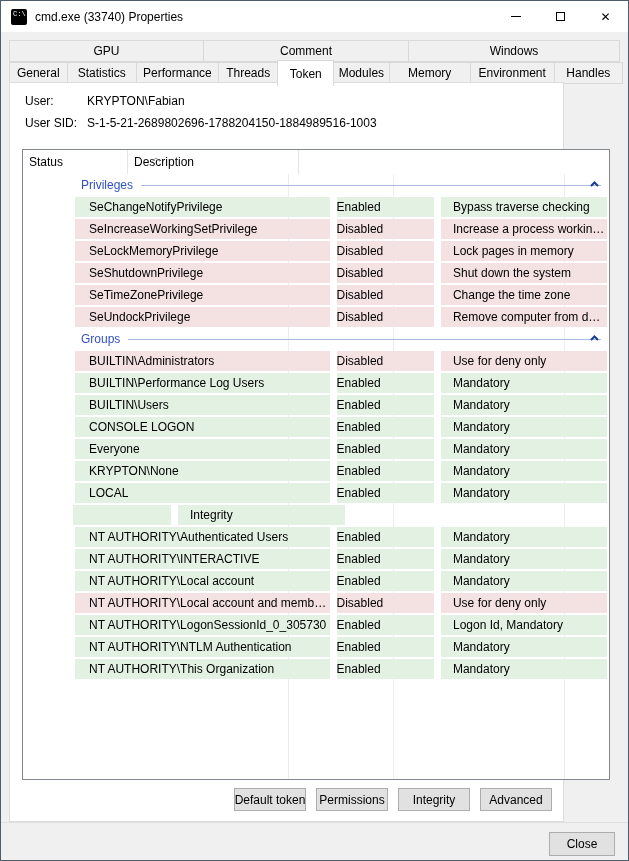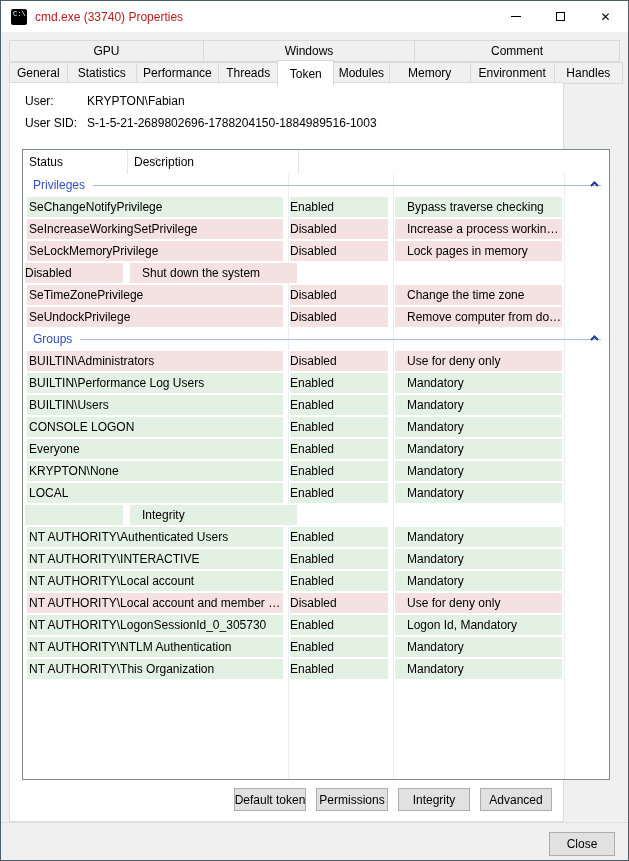--- a/index.html
+++ b/index.html
@@ -17,21 +17,21 @@
     background:#ffffff; display:flex; align-items:center;
   }
   .app-icon {
     width:16px; height:16px; margin:0 8px 0 10px; background:#000;
     border-radius:2px; position:relative; flex:0 0 auto;
   }
   .app-icon span {
     position:absolute; left:2px; top:1px; color:#fff;
     font-family:"Liberation Mono","DejaVu Sans Mono",monospace; font-size:7px;
   }
-  .title-text { font-size:12px; color:#b91c1c; }
+  .title-text { font-size:12px; color:#000000; }
   .caption-buttons { position:absolute; right:0; top:0; height:31px; display:flex; }
   .cap-btn { width:45px; height:31px; display:flex; align-items:center; justify-content:center; color:#000; }
   .glyph-min { display:block; width:10px; height:1px; background:#000; }
   .glyph-max { display:block; width:9px; height:9px; border:1px solid #000; background:transparent; }
   .glyph-close { font-size:12px; line-height:1; }
 
   
   .tabstrip { position:absolute; left:8px; top:39px; width:613px; }
   .tabrow { display:flex; }
   .tab {
@@ -71,35 +71,35 @@
   .g1{left:265px}.g2{left:370px}.g3{left:541px}
 
   .lv-header { position:relative; height:24px; display:flex; z-index:2; background:#fff; }
   .hcell {
     height:24px; display:flex; align-items:center; padding-left:6px;
     border-right:1px solid #e5e5e5; color:#000; white-space:nowrap; overflow:hidden;
   }
   .h0{width:265px}.h1{width:105px}.h2{width:171px}.hx{flex:1;border-right:none}
   .sort-arrow { position:absolute; left:128px; top:1px; z-index:3; }
 
-  .lv-body { position:relative; z-index:1; }
+  .lv-body { position:relative; z-index:1;margin-left:48px; }
   .lv-row { position:relative; height:22px; display:flex; }
 
   .lv-section { align-items:center; }
   .sec-label { color:#3050c0; margin-left:10px; white-space:nowrap; }
   .sec-line { flex:1; height:1px; background:#a9bcdb; margin:0 8px; }
   .sec-chevron { position:absolute; right:10px; top:7px; line-height:0; }
 
   .cell { height:22px; overflow:hidden; }
   .c0{width:265px}.c1{width:105px}.c2{width:171px}.cx{flex:1}
   .hl {
     height:20px; margin-top:1px; line-height:20px;
     white-space:nowrap; overflow:hidden; text-overflow:ellipsis;
   }
-  .c0 .hl { margin-left:4px; margin-right:5px; padding-left:2px; }
+  .c0 .hl { margin-left:4px; margin-right:5px; padding-left:14px; }
   .c1 .hl { margin-left:2px; margin-right:5px; }
   .c2 .hl { margin-left:2px; margin-right:2px; padding-left:12px; }
   .row-enabled .hl { background:#e3f1e3; }
   .row-disabled .hl { background:#f4e1e1; }
 
   
   .dlg-buttons {
     position:absolute; right:11px; top:705px; display:flex; gap:10px; z-index:2;
   }
   .btn {
@@ -132,22 +132,22 @@
         </div>
       <div class="cap-btn">
           <span class="glyph-close">✕</span>
         </div>
     </div>
   </div>
 
   <div class="tabstrip">
     <div class="tabrow tabrow1">
       <div class="tab t-gpu">GPU</div>
+      <div class="tab t-comment">Comment</div>
       <div class="tab t-windows">Windows</div>
-      <div class="tab t-comment">Comment</div>
     </div>
     <div class="tabrow tabrow2">
       <div class="tab t-general">General</div>
       <div class="tab t-statistics">Statistics</div>
       <div class="tab t-performance">Performance</div>
       <div class="tab t-threads">Threads</div>
       <div class="tab t-token selected">Token</div>
       <div class="tab t-modules">Modules</div>
       <div class="tab t-memory">Memory</div>
       <div class="tab t-environment">Environment</div>
@@ -228,20 +228,23 @@
             </div>
             <div class="cell c1">
               <div class="hl">Disabled</div>
             </div>
             <div class="cell c2">
               <div class="hl">Lock pages in memory</div>
             </div>
             <div class="cell cx"></div>
           </div>
           <div class="lv-row lv-item row-disabled">
+            <div class="cell c0">
+              <div class="hl">SeShutdownPrivilege</div>
+            </div>
             <div class="cell c1">
               <div class="hl">Disabled</div>
             </div>
             <div class="cell c2">
               <div class="hl">Shut down the system</div>
             </div>
             <div class="cell cx"></div>
           </div>
           <div class="lv-row lv-item row-disabled">
             <div class="cell c0">

